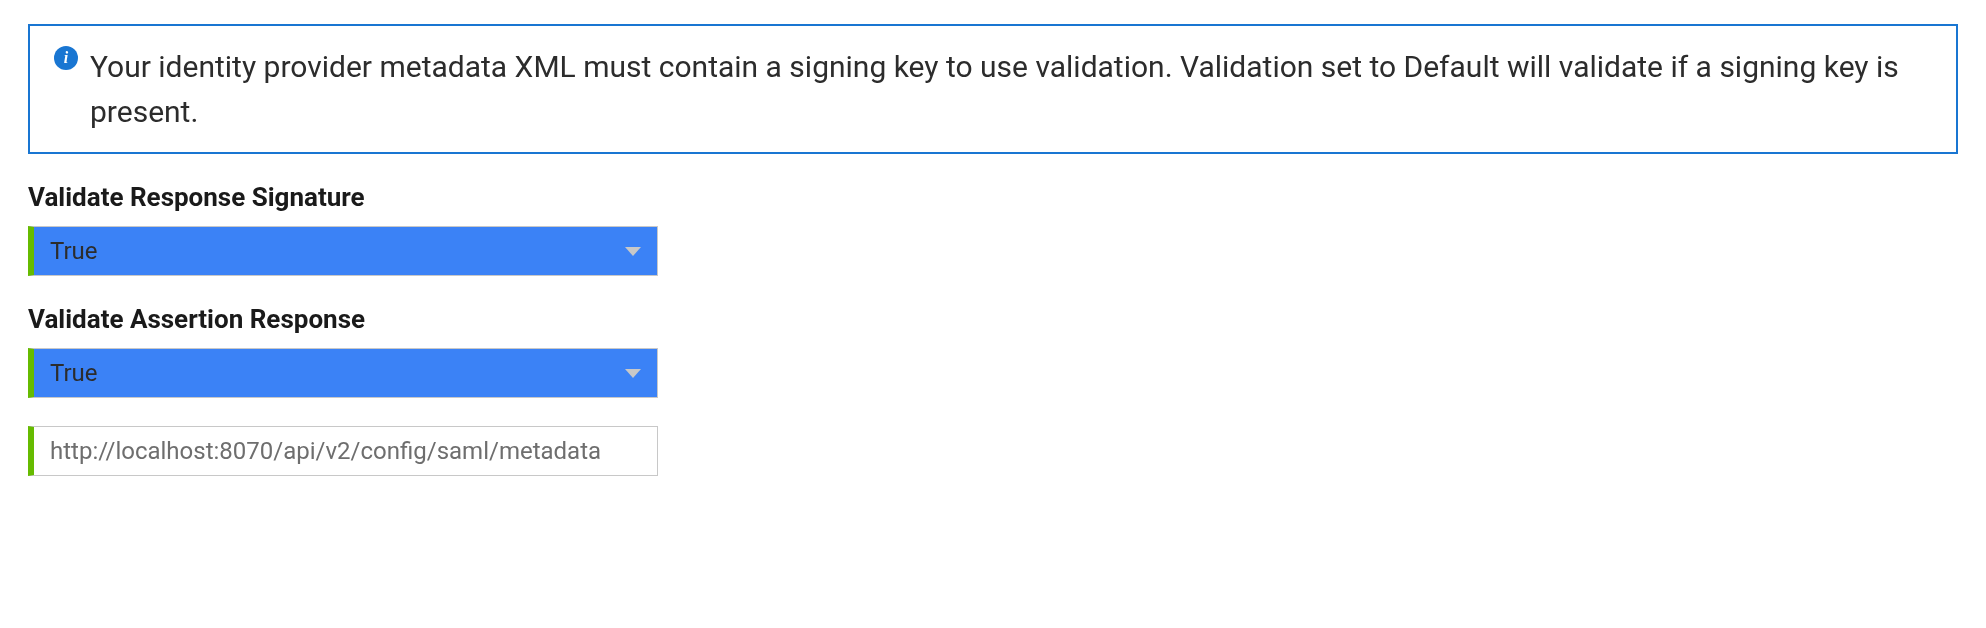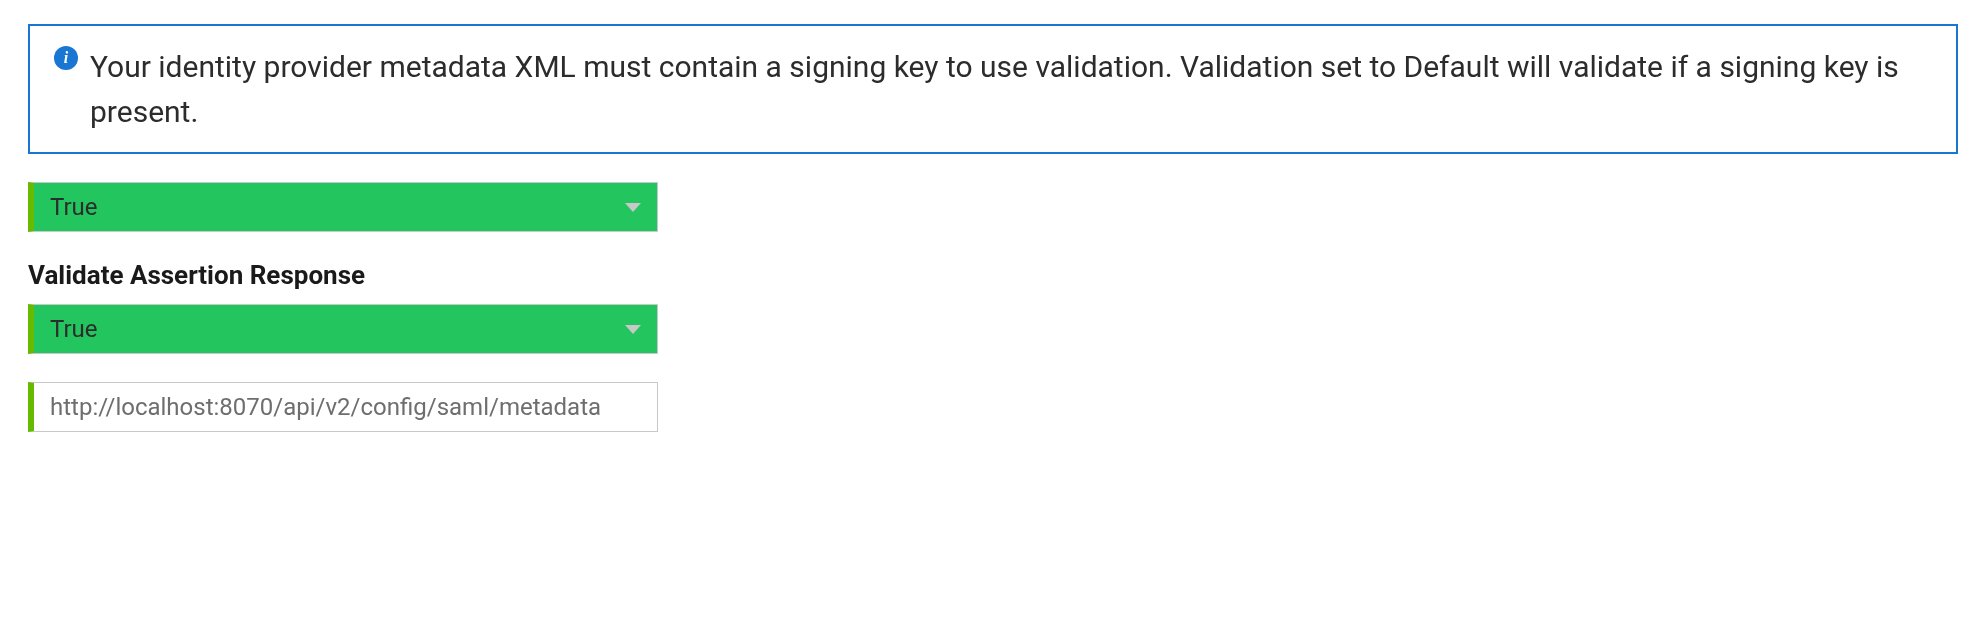--- a/index.html
+++ b/index.html
@@ -57,21 +57,21 @@
       font-weight: 700;
       color: #1a1a1a;
       display: block;
       margin-bottom: 14px;
     }
     .select-wrap {
       position: relative;
       width: 630px;
       border: 1px solid #c8c8c8;
       border-left: 6px solid #66bb00;
-      background: #22c55e;
+      background: #3b82f6;
       height: 50px;
       display: flex;
       align-items: center;
       padding: 0 16px;
       cursor: pointer;
     }
     .select-value {
       font-size: 24px;
       color: #2c2c2c;
       flex: 1;
@@ -109,20 +109,21 @@
 <body>
 
 <div class="info-box">
   <span class="info-icon-wrap">
     <span class="info-icon">i</span>
   </span>
   <span class="info-text">Your identity provider metadata XML must contain a signing key to use validation. Validation set to Default will validate if a signing key is present.</span>
 </div>
 
 <div class="form-group">
+  <label class="form-label">Validate Response Signature</label>
   <div class="select-wrap">
     <span class="select-value">True</span>
     <span class="caret"></span>
   </div>
 </div>
 
 <div class="form-group">
   <label class="form-label">Validate Assertion Response</label>
   <div class="select-wrap">
     <span class="select-value">True</span>

